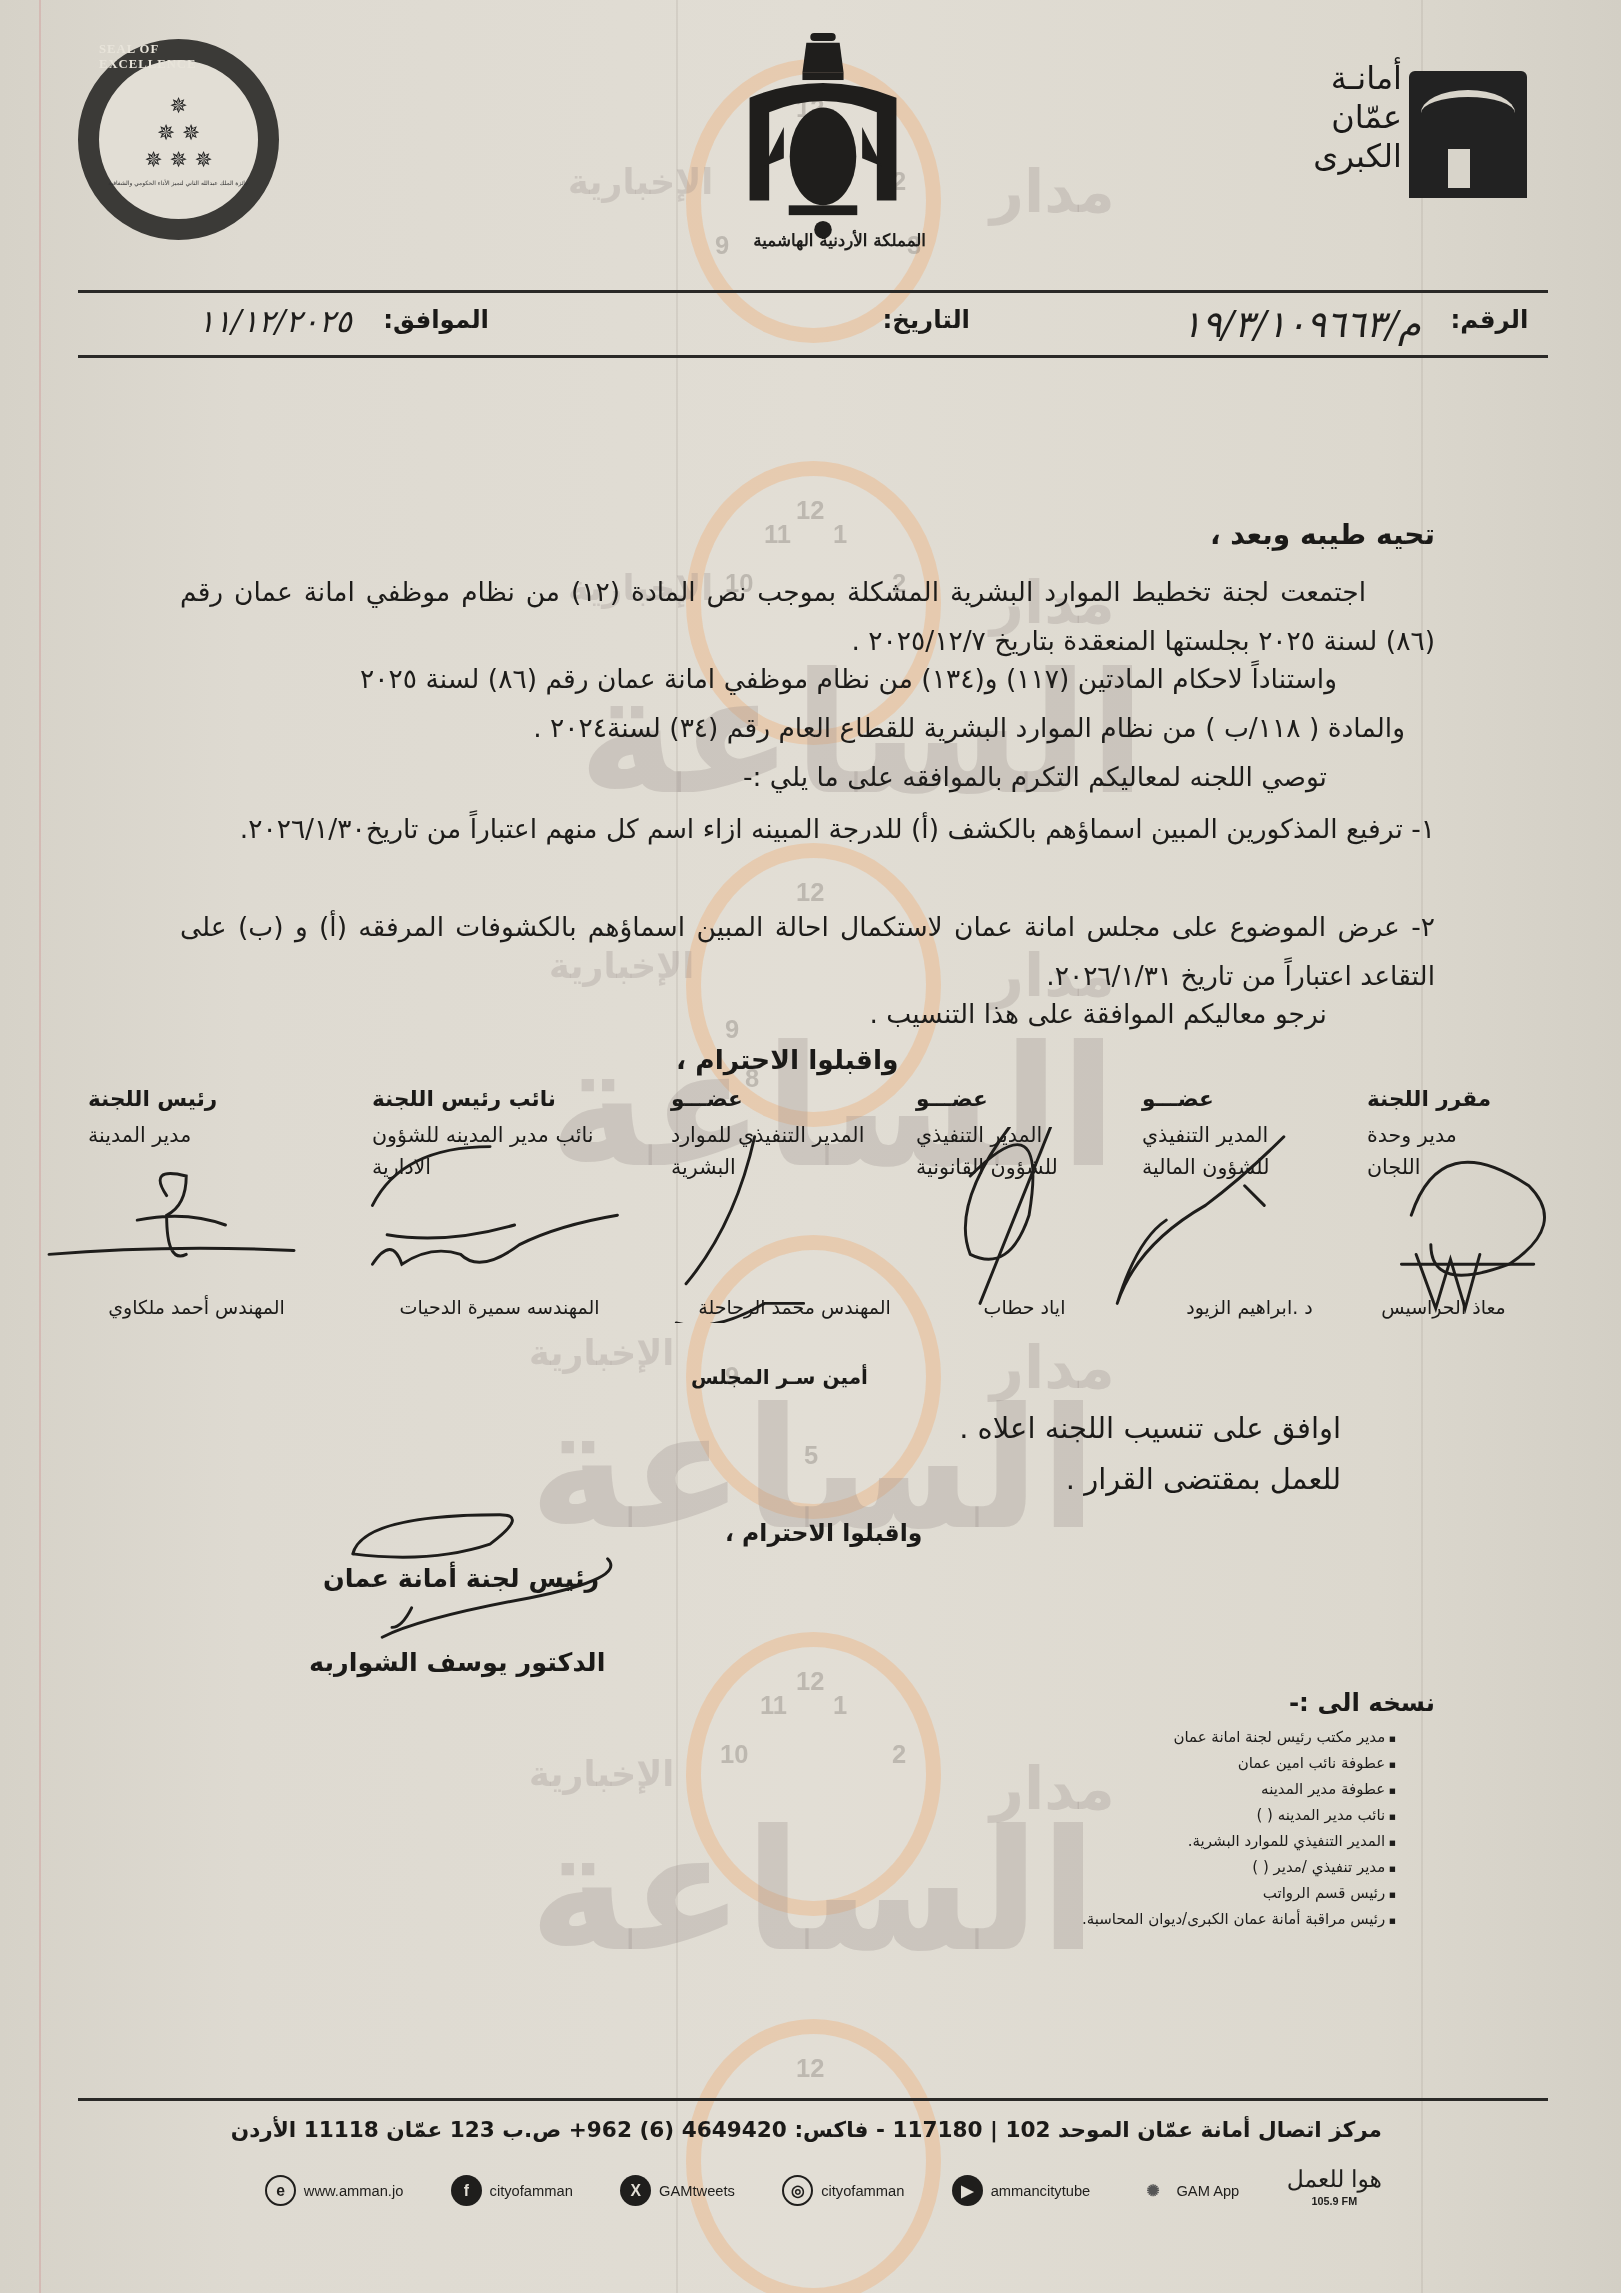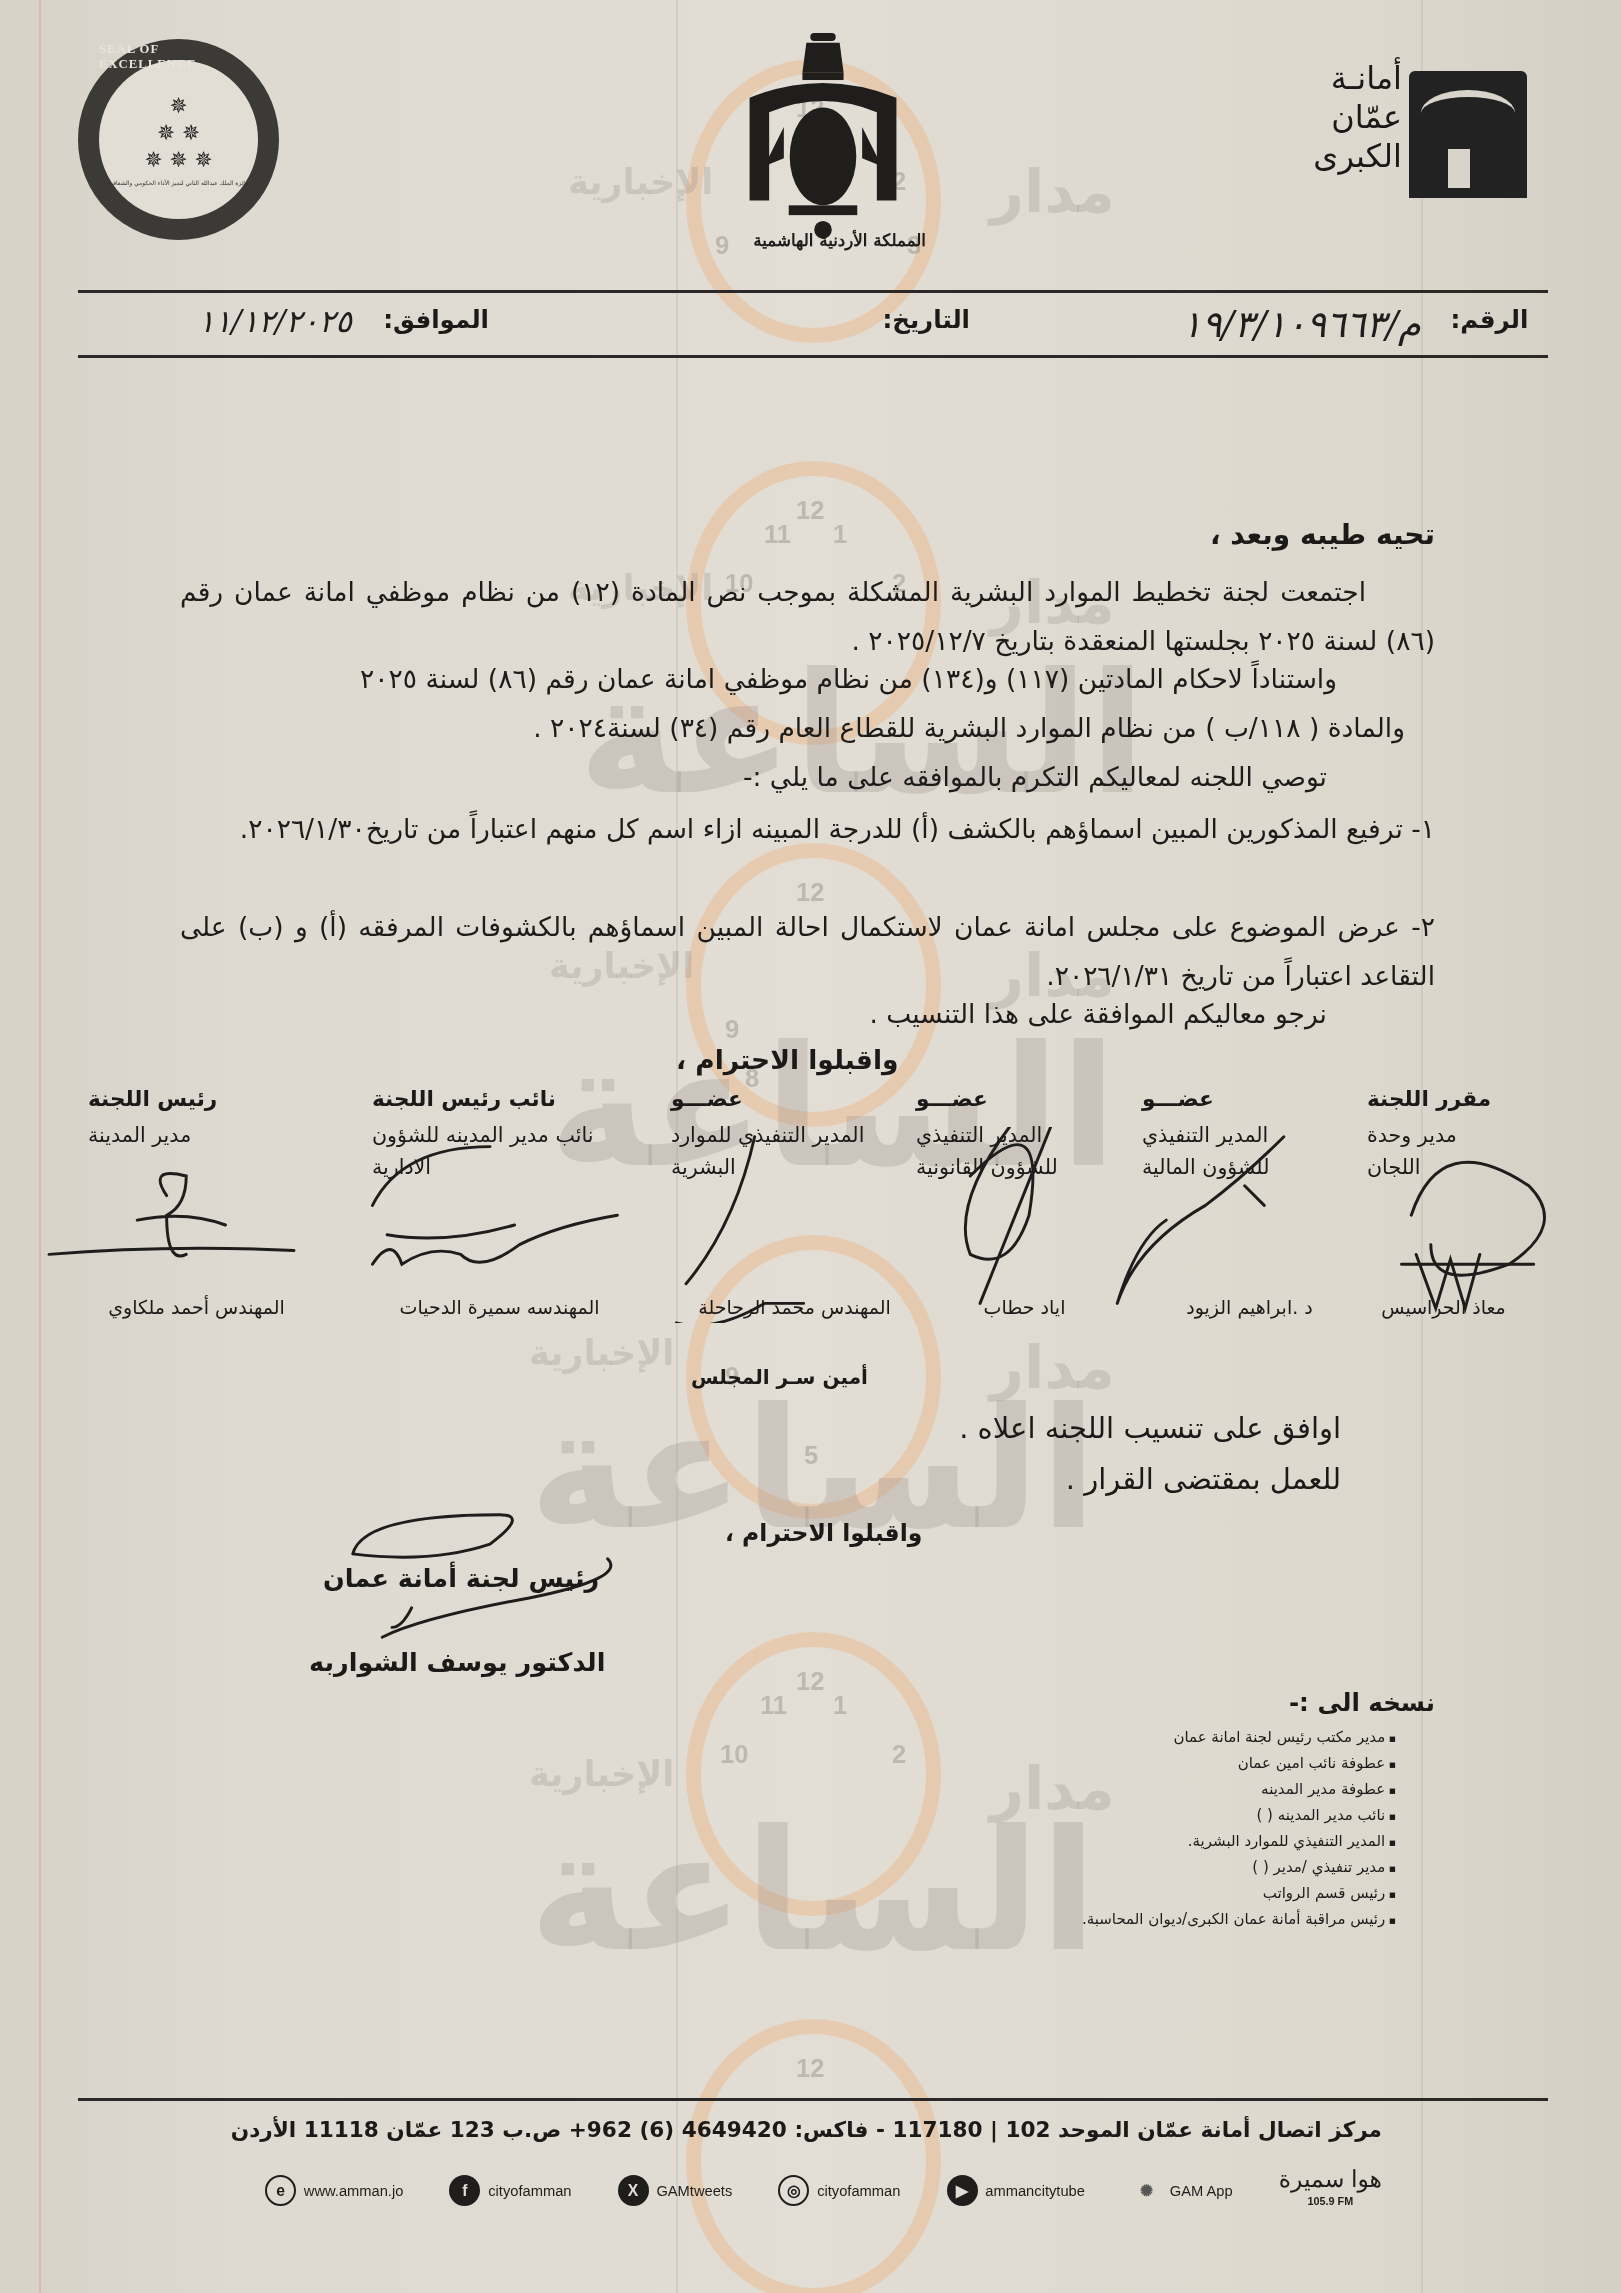--- a/index.html
+++ b/index.html
@@ -280,21 +280,21 @@
     <li>مدير تنفيذي /مدير (            )</li>
     <li>رئيس قسم الرواتب</li>
     <li>رئيس مراقبة أمانة عمان الكبرى/ديوان المحاسبة.</li>
   </ul>
 
   <div class="foot-rule"></div>
   <div class="foot-contact">مركز اتصال أمانة عمّان الموحد 102 | 117180 -  فاكس: 4649420 (6) 962+ ص.ب 123 عمّان 11118 الأردن</div>
   <div class="social">
     <div class="social-item">
       <div class="radio">
-        <span>هوا سميرة</span>
+        <span>هوا للعمل</span>
         <small>105.9 FM</small>
       </div>
     </div>
     <div class="social-item">
       <span class="sicon" style="background:none;color:#555">✺</span>
       <span>GAM App</span>
     </div>
     <div class="social-item">
       <span class="sicon">▶</span>
       <span>ammancitytube</span>

